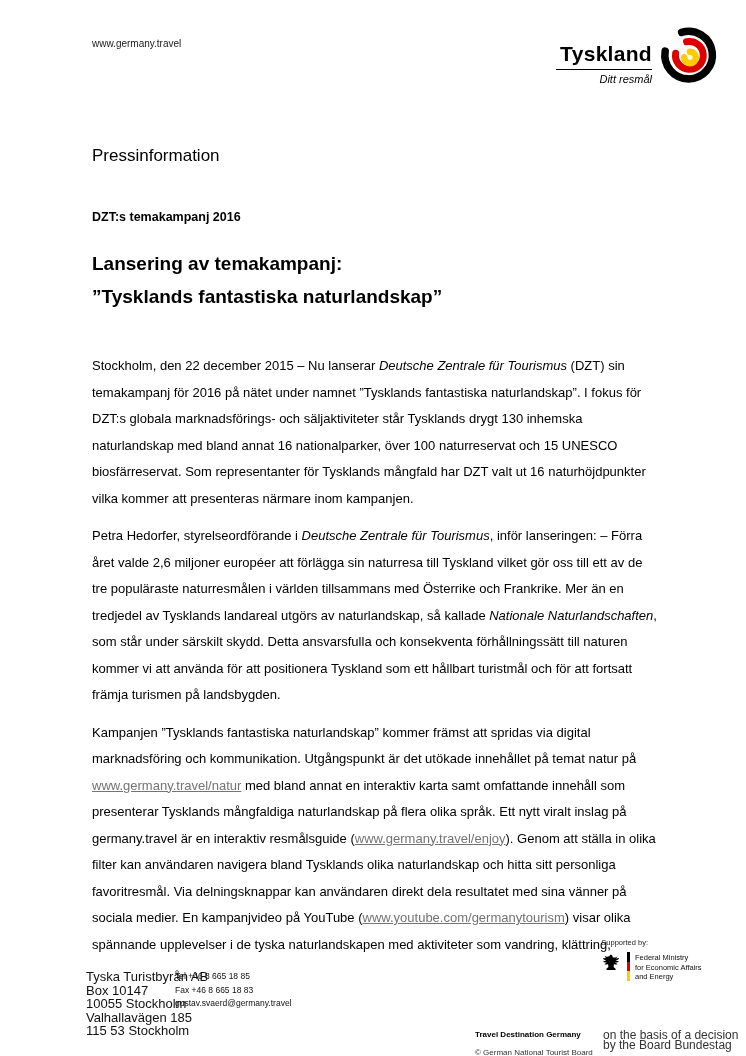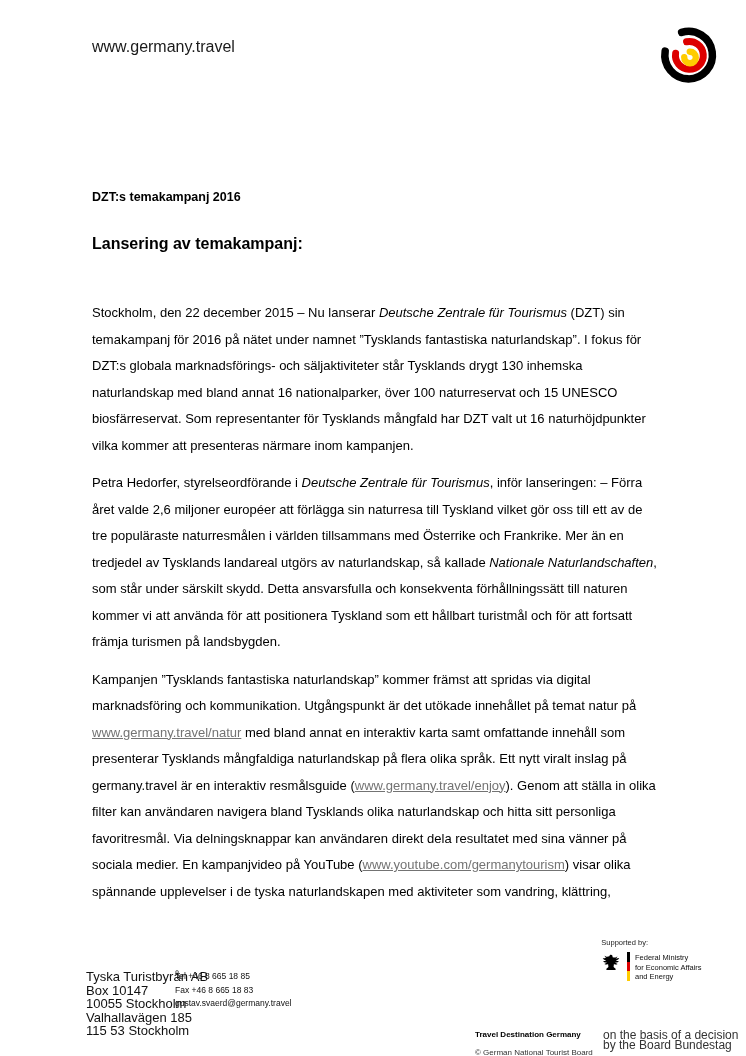--- a/index.html
+++ b/index.html
@@ -12,21 +12,21 @@
     color: #000000;
     overflow: hidden;
     margin: 0 auto;
   }
 
   
   .site-url {
     position: absolute;
     top: 38px;
     left: 92px;
-    font-size: 16px;
+    font-size: 10px;
     color: #1a1a1a;
   }
   .logo {
     position: absolute;
     top: 26px;
     right: 28px;
     display: flex;
     align-items: flex-start;
     gap: 8px;
   }
@@ -56,21 +56,21 @@
     line-height: 20px;
   }
   .kicker {
     margin-top: 44px;
     font-size: 12.5px;
     font-weight: bold;
     line-height: 15px;
   }
   .headline {
     margin-top: 22px;
-    font-size: 16px;
+    font-size: 19px;
     font-weight: bold;
     line-height: 33px;
   }
   .body-para {
     font-size: 13px;
     line-height: 26.5px;
     margin: 11px 0 0 0;
   }
   .body-para.first { margin-top: 40px; }
   .italic { font-style: italic; }
@@ -133,31 +133,38 @@
   }
 </style>
 </head>
 <body>
 
 <div class="page">
 
   <div class="site-url">www.germany.travel</div>
 
   <div class="logo">
+    <div class="logo-textblock">
+      <div class="logo-title">Tyskland</div>
+      <div class="logo-rule"></div>
+      <div class="logo-subtitle">Ditt resmål</div>
+    </div>
     <svg class="logo-mark" viewBox="0 0 100 100" aria-hidden="true">
       <path d="M 50 9 A 41 41 0 1 1 13 31" fill="none" stroke="#000000" stroke-width="13" stroke-linecap="round"></path>
       <path d="M 53 27 A 24 24 0 1 1 29 40" fill="none" stroke="#dd0000" stroke-width="12" stroke-linecap="round"></path>
       <path d="M 53 45 A 10 10 0 1 1 41 51" fill="none" stroke="#ffcc00" stroke-width="11" stroke-linecap="round"></path>
     </svg>
   </div>
 
   <div class="main">
+    <h1 class="doc-title">Pressinformation</h1>
     <div class="kicker">DZT:s temakampanj 2016</div>
     <div class="headline">
       <div>Lansering av temakampanj:</div>
+      <div>”Tysklands fantastiska naturlandskap”</div>
     </div>
 
     <p class="body-para first"><span>Stockholm, den 22 december 2015 – Nu lanserar </span><span class="italic">Deutsche Zentrale für Tourismus</span><span> (DZT) sin temakampanj för 2016 på nätet under namnet ”Tysklands fantastiska naturlandskap”. I fokus för DZT:s globala marknadsförings- och säljaktiviteter står Tysklands drygt 130 inhemska naturlandskap med bland annat 16 nationalparker, över 100 naturreservat och 15 UNESCO biosfärreservat. Som representanter för Tysklands mångfald har DZT valt ut 16 naturhöjdpunkter vilka kommer att presenteras närmare inom kampanjen.</span></p>
     <p class="body-para"><span>Petra Hedorfer, styrelseordförande i </span><span class="italic">Deutsche Zentrale für Tourismus</span><span>, inför lanseringen: – Förra året valde 2,6 miljoner européer att förlägga sin naturresa till Tyskland vilket gör oss till ett av de tre populäraste naturresmålen i världen tillsammans med Österrike och Frankrike. Mer än en tredjedel av Tysklands landareal utgörs av naturlandskap, så kallade </span><span class="italic">Nationale Naturlandschaften</span><span>, som står under särskilt skydd. Detta ansvarsfulla och konsekventa förhållningssätt till naturen kommer vi att använda för att positionera Tyskland som ett hållbart turistmål och för att fortsatt främja turismen på landsbygden.</span></p>
     <p class="body-para"><span>Kampanjen ”Tysklands fantastiska naturlandskap” kommer främst att spridas via digital marknadsföring och kommunikation. Utgångspunkt är det utökade innehållet på temat natur på </span><a href="#" class="inline-link">www.germany.travel/natur</a><span> med bland annat en interaktiv karta samt omfattande innehåll som presenterar Tysklands mångfaldiga naturlandskap på flera olika språk. Ett nytt viralt inslag på germany.travel är en interaktiv resmålsguide (</span><a href="#" class="inline-link">www.germany.travel/enjoy</a><span>). Genom att ställa in olika filter kan användaren navigera bland Tysklands olika naturlandskap och hitta sitt personliga favoritresmål. Via delningsknappar kan användaren direkt dela resultatet med sina vänner på sociala medier. En kampanjvideo på YouTube (</span><a href="#" class="inline-link">www.youtube.com/germanytourism</a><span>) visar olika spännande upplevelser i de tyska naturlandskapen med aktiviteter som vandring, klättring,</span></p>
   </div>
 
   <div class="supported">Supported by:</div>
 
   <div class="address">

